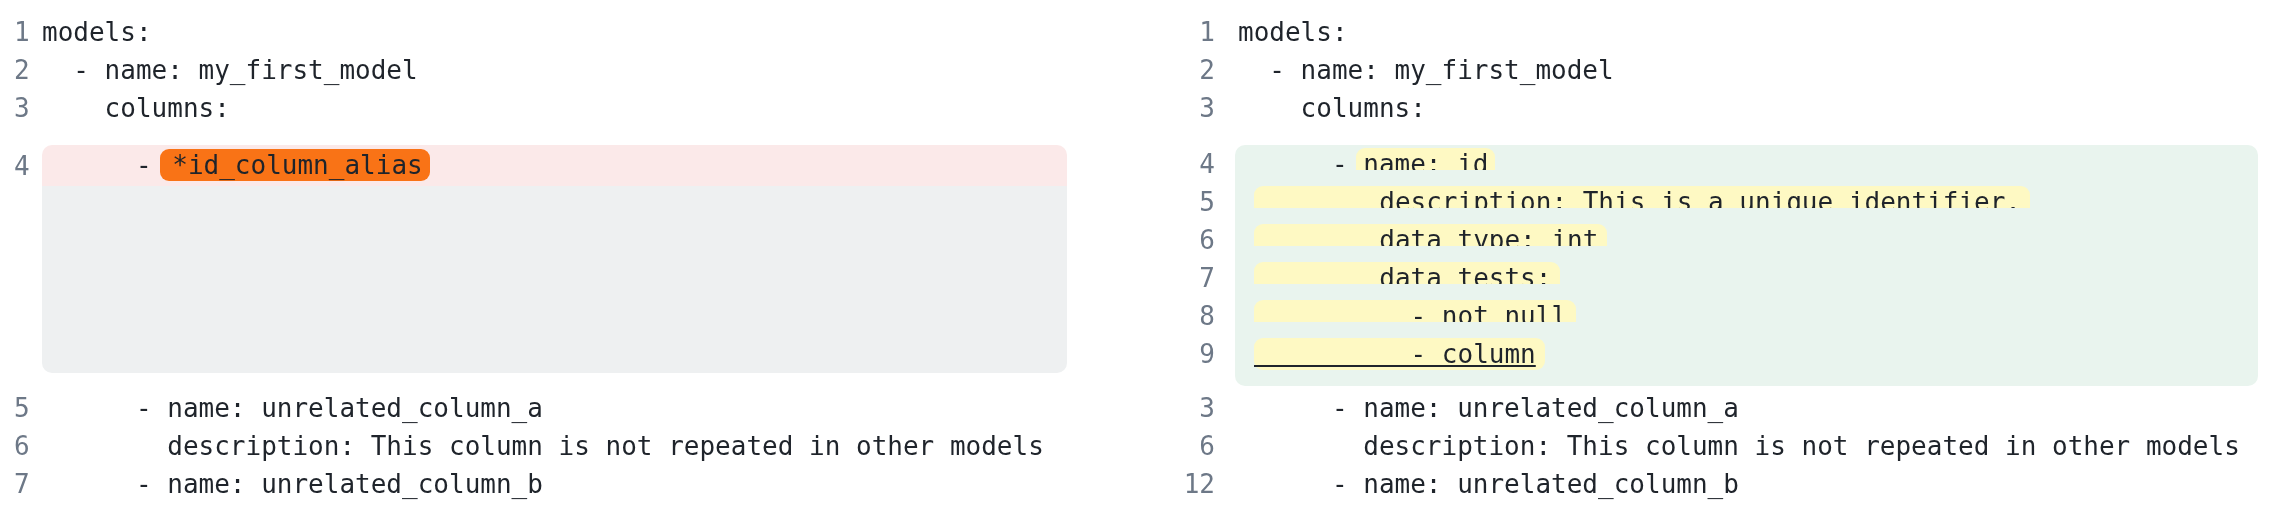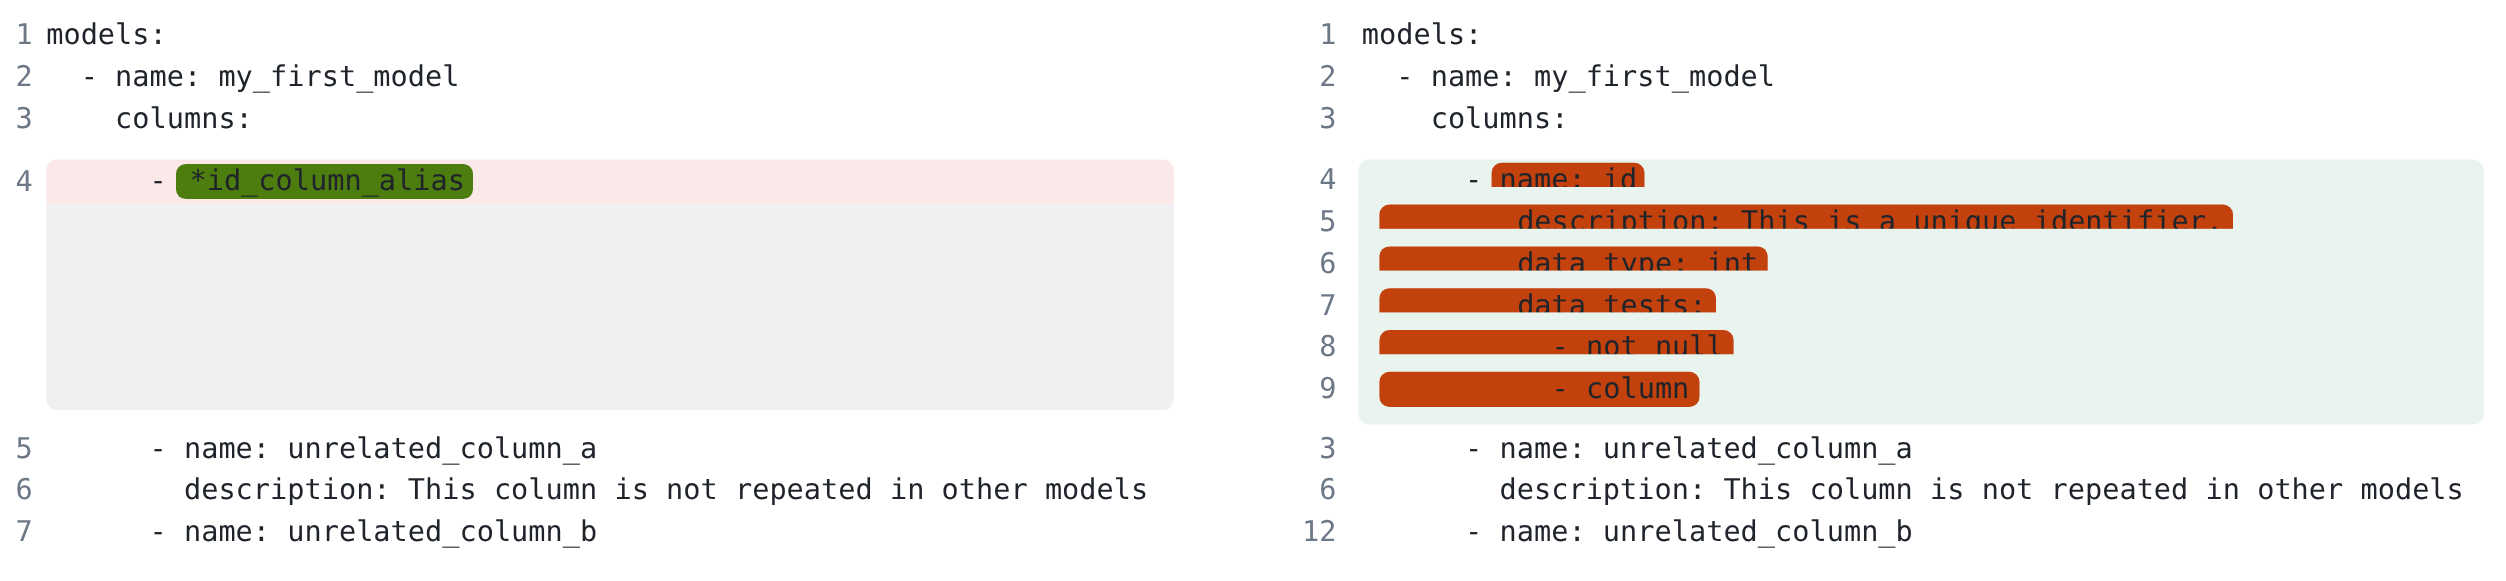--- a/index.html
+++ b/index.html
@@ -30,22 +30,22 @@
   
   .added-row .codewrap { background: #e9f4ee; }
   .added-row.first .codewrap { border-radius: 10px 10px 0 0; }
   .added-row.last  .codewrap { border-radius: 0 0 10px 10px; }
 
   .token {
     display: inline-block; border-radius: 9px;
     padding: 3px 7px; margin: 0 -7px;
     line-height: 26px;
   }
-  .token.removed { background: #4d7c0f; padding-left: 12px; }
-  .token.added   { background: #c2410c; }
+  .token.removed { background: #f97316; padding-left: 12px; }
+  .token.added   { background: #fef9c3; text-decoration: underline; }
   .token.edge { padding: 3px 9px 3px 0; margin: 16px; }
 </style>
 </head>
 <body>
 
 <div class="diff">
 
   <div class="panel left">
 
     <div class="line">

